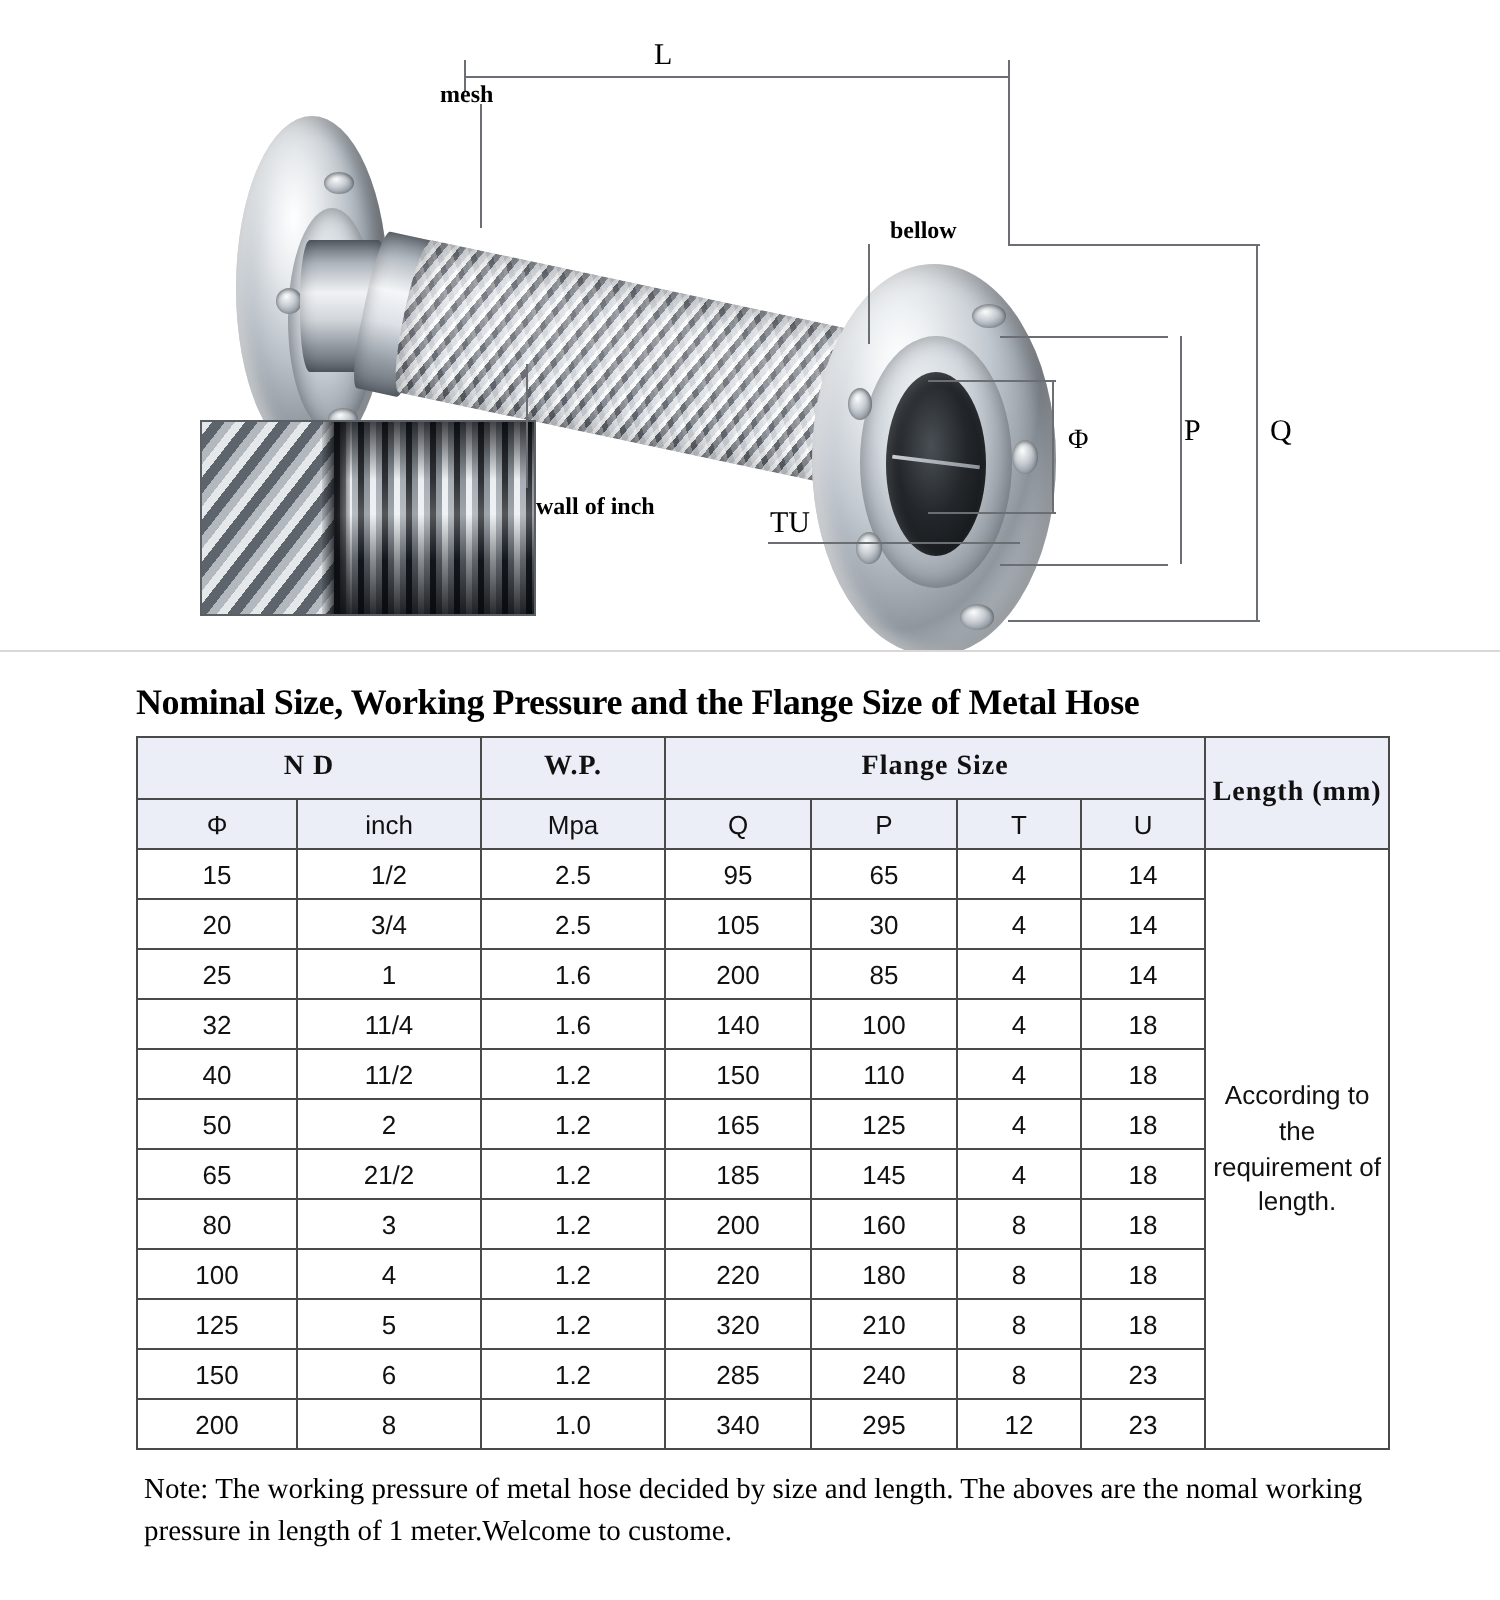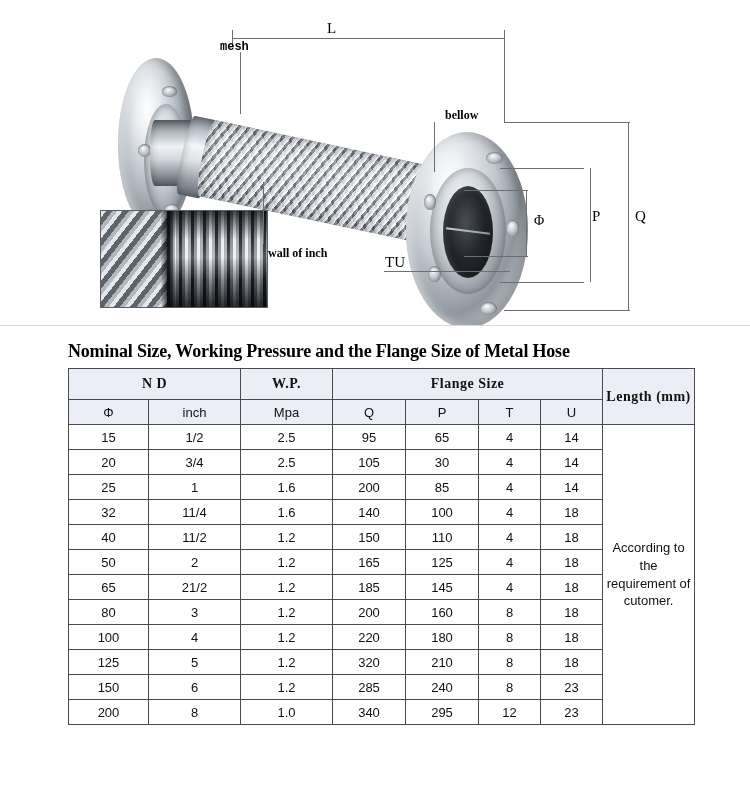--- a/index.html
+++ b/index.html
@@ -243,21 +243,21 @@
   .dim-v { width: 1px; }
 
   .dim-label {
     position: absolute;
     font-family: "Liberation Serif", serif;
     color: #000000;
     white-space: nowrap;
   }
 
   .lbl-L     { left: 327px; top: 20px;  font-size: 15px; }
-  .lbl-mesh  { left: 220px; top: 40px;  font-size: 12px; font-weight: bold; font-family: Liberation Mono, monospace; }
+  .lbl-mesh  { left: 220px; top: 40px;  font-size: 12px; font-weight: bold; }
   .lbl-bellow{ left: 415px; top: 108px; font-size: 12px; font-weight: bold; margin-left: 30px; }
   .lbl-wall  { left: 268px; top: 246px; font-size: 12px; font-weight: bold; }
   .lbl-TU    { left: 385px; top: 254px; font-size: 15px; }
   .lbl-phi   { left: 534px; top: 213px; font-size: 14px; }
   .lbl-P     { left: 592px; top: 208px; font-size: 15px; }
   .lbl-Q     { left: 635px; top: 208px; font-size: 15px; }
 
   
   #table-section {
     position: absolute;
@@ -442,21 +442,21 @@
     </thead>
     <tbody id="table-body">
         <tr>
           <td>15</td>
           <td>1/2</td>
           <td>2.5</td>
           <td>95</td>
           <td>65</td>
           <td>4</td>
           <td>14</td>
-          <td class="length-cell" rowspan="12">According to the requirement of cutomer.</td>
+          <td class="length-cell" rowspan="12">According to the requirement of length.</td>
         </tr>
         <tr>
           <td>20</td>
           <td>3/4</td>
           <td>2.5</td>
           <td>105</td>
           <td>30</td>
           <td>4</td>
           <td>14</td>
         </tr>
@@ -546,14 +546,15 @@
           <td>8</td>
           <td>1.0</td>
           <td>340</td>
           <td>295</td>
           <td>12</td>
           <td>23</td>
         </tr>
       </tbody>
   </table>
 
+  <div class="note-text">Note: The working pressure of metal hose decided by size and length. The aboves are the nomal working pressure in length of 1 meter.Welcome to custome.</div>
 
 </div>
 
 </body></html>

